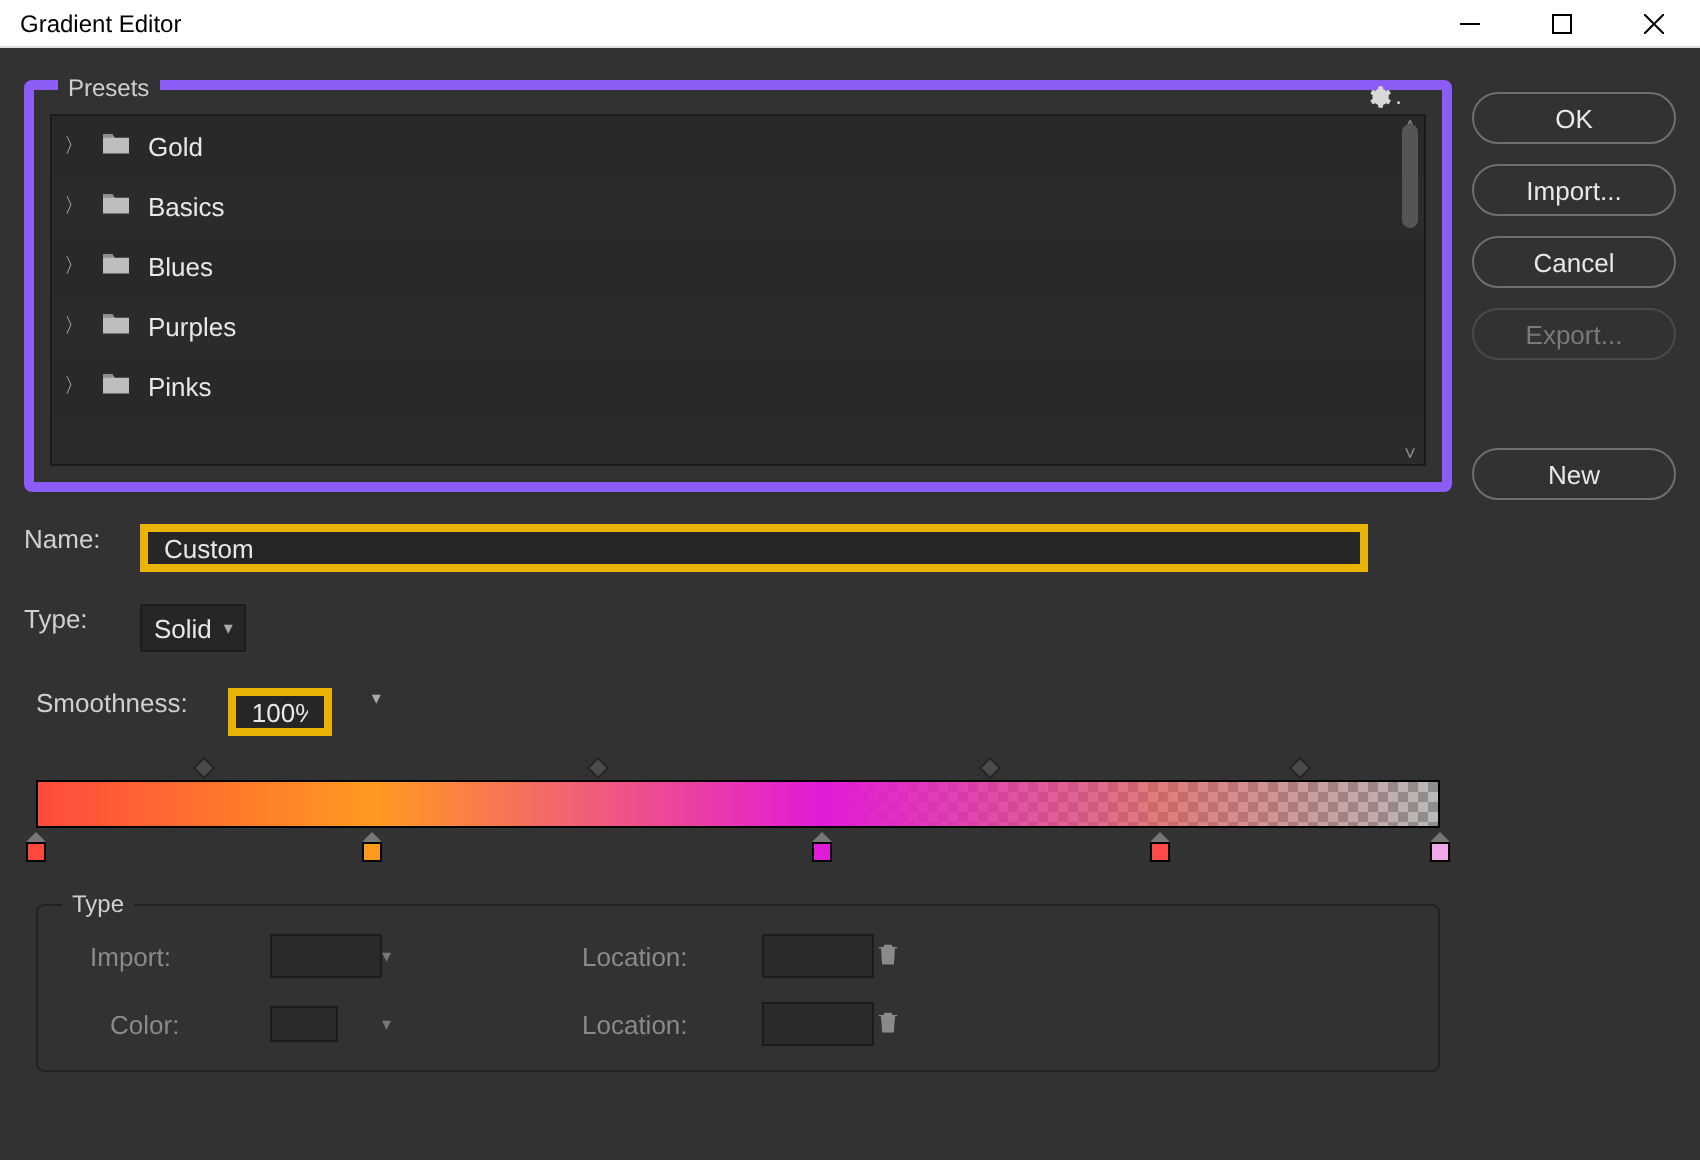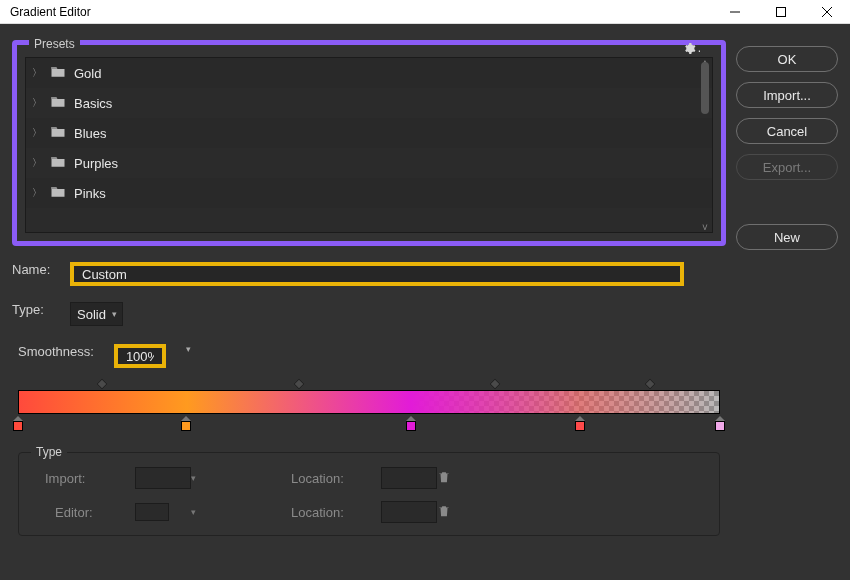--- a/index.html
+++ b/index.html
@@ -281,21 +281,21 @@
         <span class="mini-chev">▾</span>
         <span></span>
         <span>Location:</span>
         <div class="field"></div>
         <div class="trash">
           <svg viewBox="0 0 24 24">
               <path fill="currentColor" d="M6 7h12l-1 14H7L6 7zm3-3h6l1 2H8l1-2zM4 6h16v1H4z"></path>
             </svg>
         </div>
 
-        <span style="padding-left:10px;">Editor:</span>
+        <span style="padding-left:10px;">Color:</span>
         <div class="swatch"></div>
         <span class="mini-chev">▾</span>
         <span></span>
         <span>Location:</span>
         <div class="field"></div>
         <div class="trash">
           <svg viewBox="0 0 24 24">
               <path fill="currentColor" d="M6 7h12l-1 14H7L6 7zm3-3h6l1 2H8l1-2zM4 6h16v1H4z"></path>
             </svg>
         </div>

